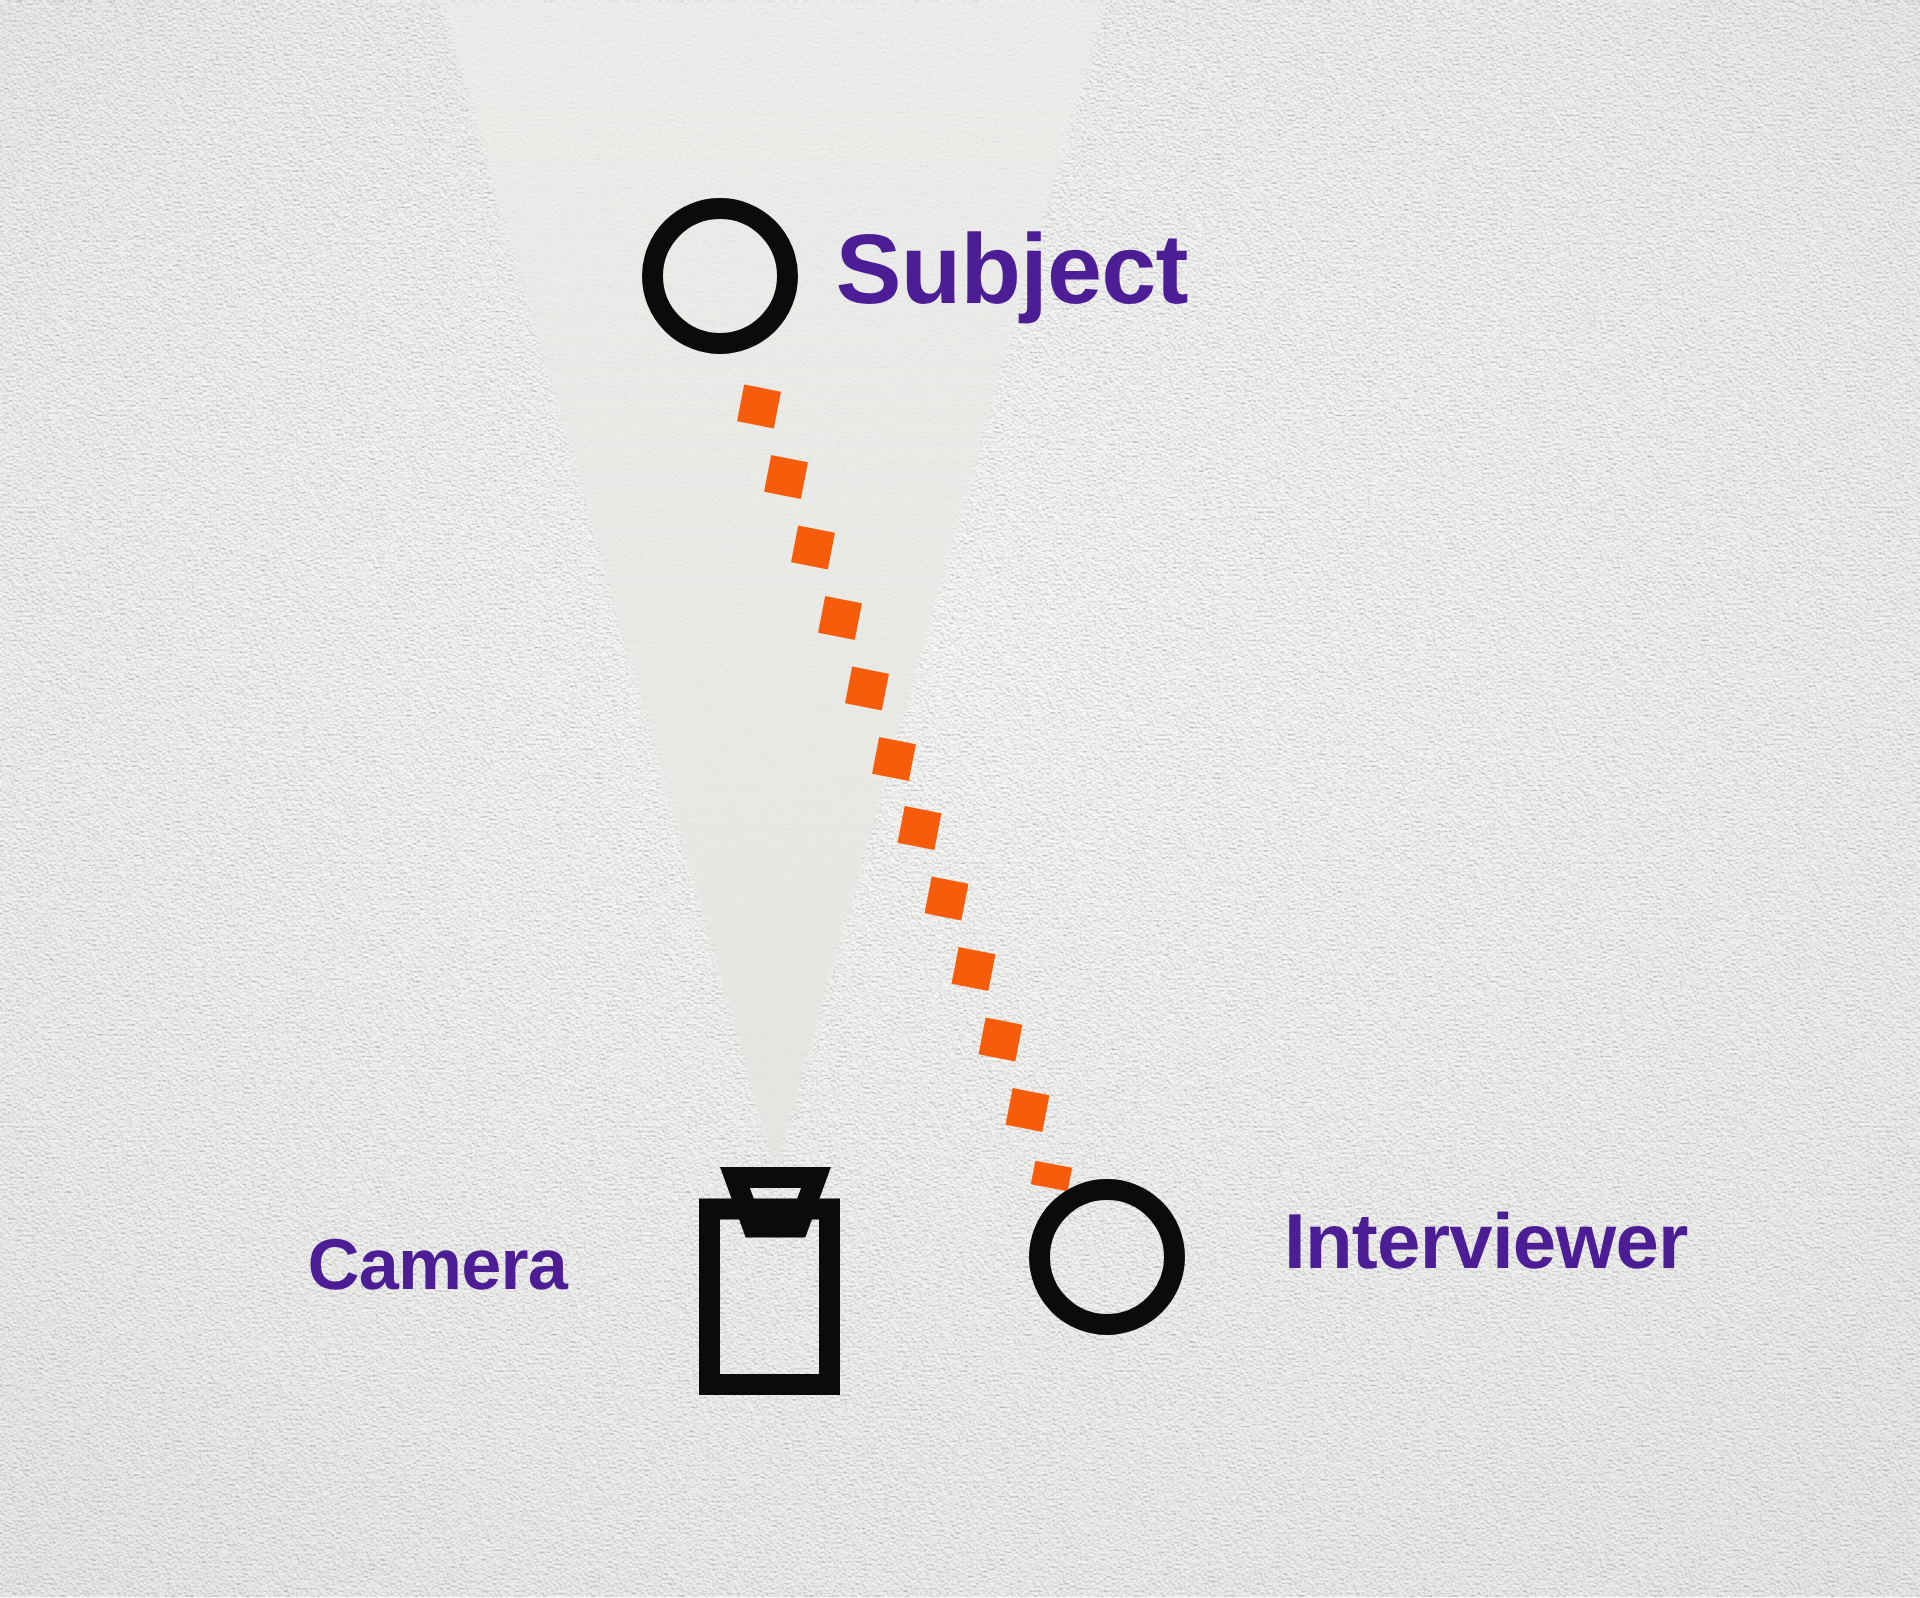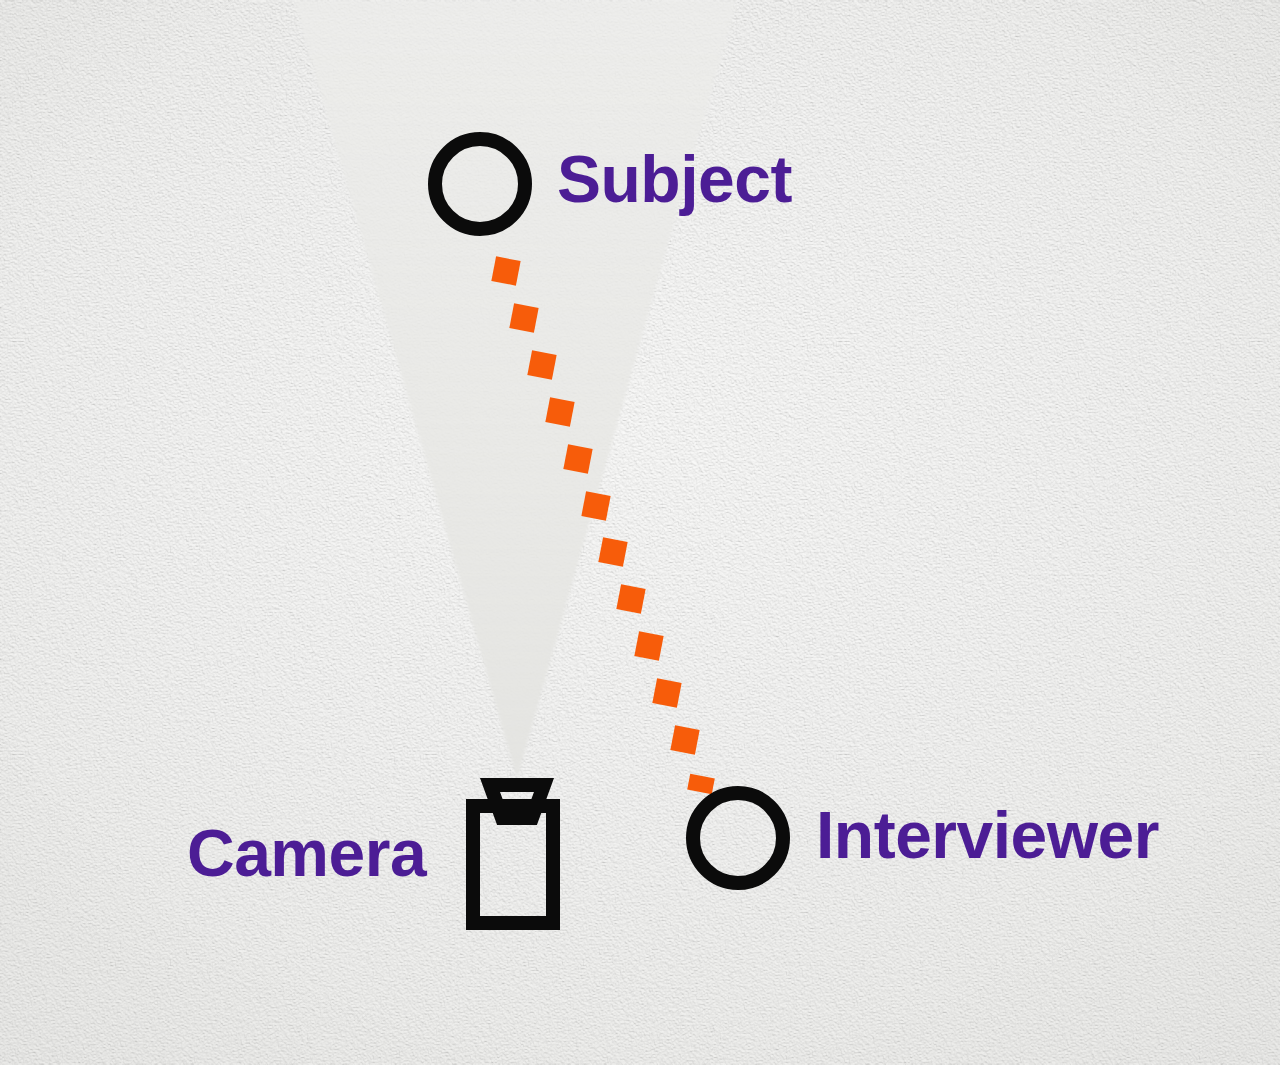--- a/index.html
+++ b/index.html
@@ -49,22 +49,22 @@
   
   .label {
     position: absolute;
     color: #4c1d95;
     font-weight: 700;
     letter-spacing: -0.5px;
     white-space: nowrap;
     line-height: 1;
   }
   #label-subject     { left: 557px; top: 146px; font-size: 66px; }
-  #label-interviewer { left: 816px; top: 802px; font-size: 66px; }
-  #label-camera      { left: 187px; top: 820px; font-size: 66px; }
+  #label-interviewer { left: 856px; top: 802px; font-size: 52px; }
+  #label-camera      { left: 205px; top: 820px; font-size: 48px; }
 </style>
 </head>
 <body>
 
 <div id="stage">
 
   <div class="bg-base"></div>
 
   <svg class="bg-noise" width="1280" height="1065" viewBox="0 0 1280 1065" aria-hidden="true">
     <defs>

